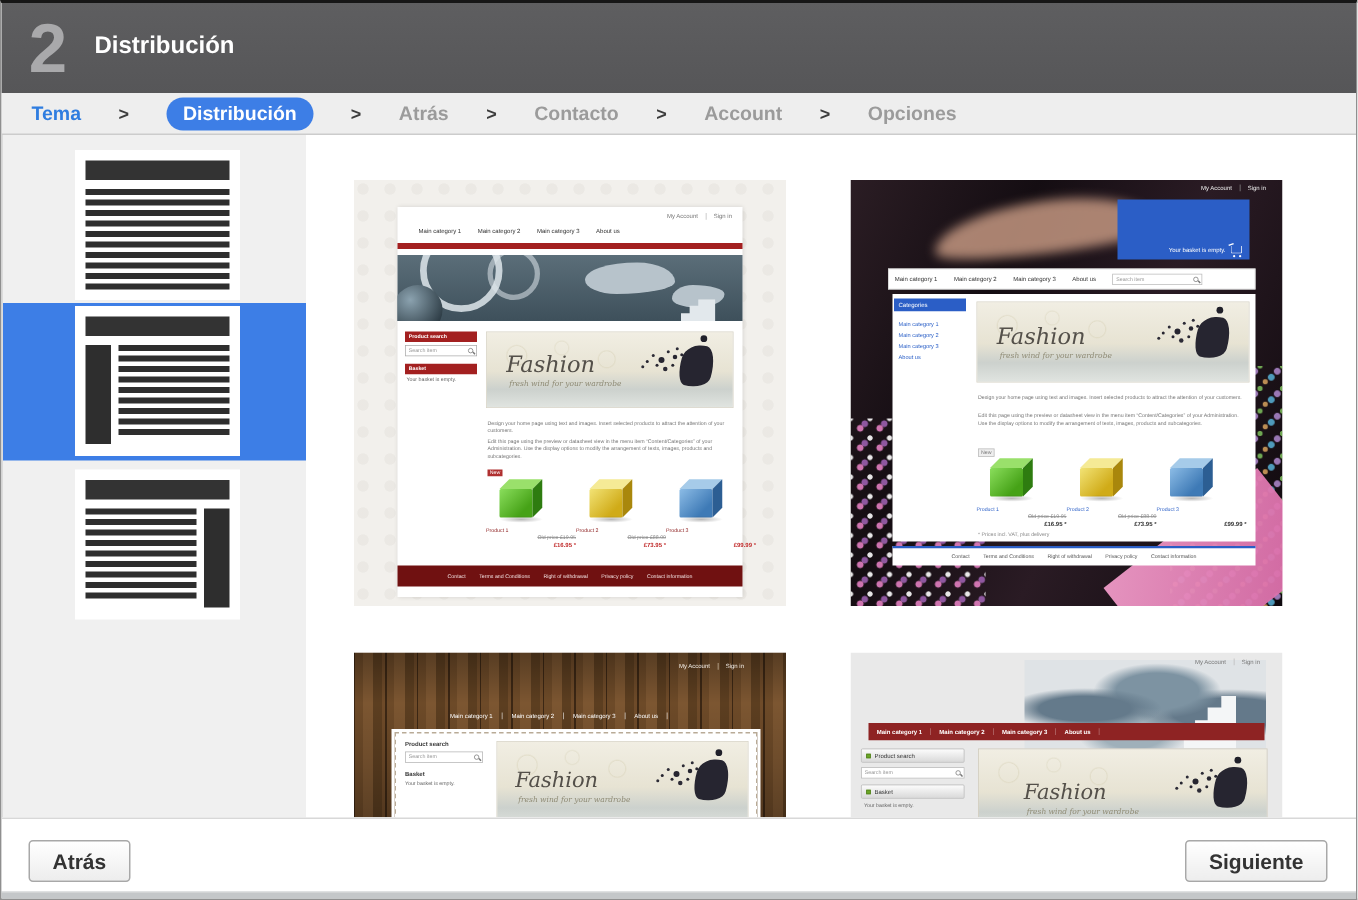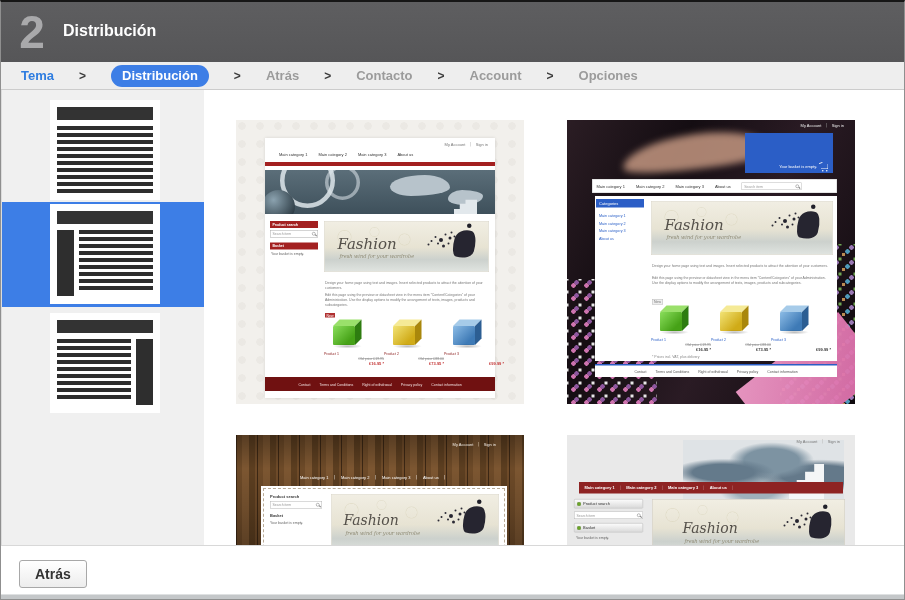--- a/index.html
+++ b/index.html
@@ -573,16 +573,17 @@
             </div>
           </div>
         </div>
       </div>
 
     </div>
   </div>
 
   <div class="footer-bar">
     <button class="btn btn-back">Atrás</button>
+    <button class="btn btn-next">Siguiente</button>
   </div>
   <div class="bottom-strip"></div>
 
 </div>
 
 </body></html>

